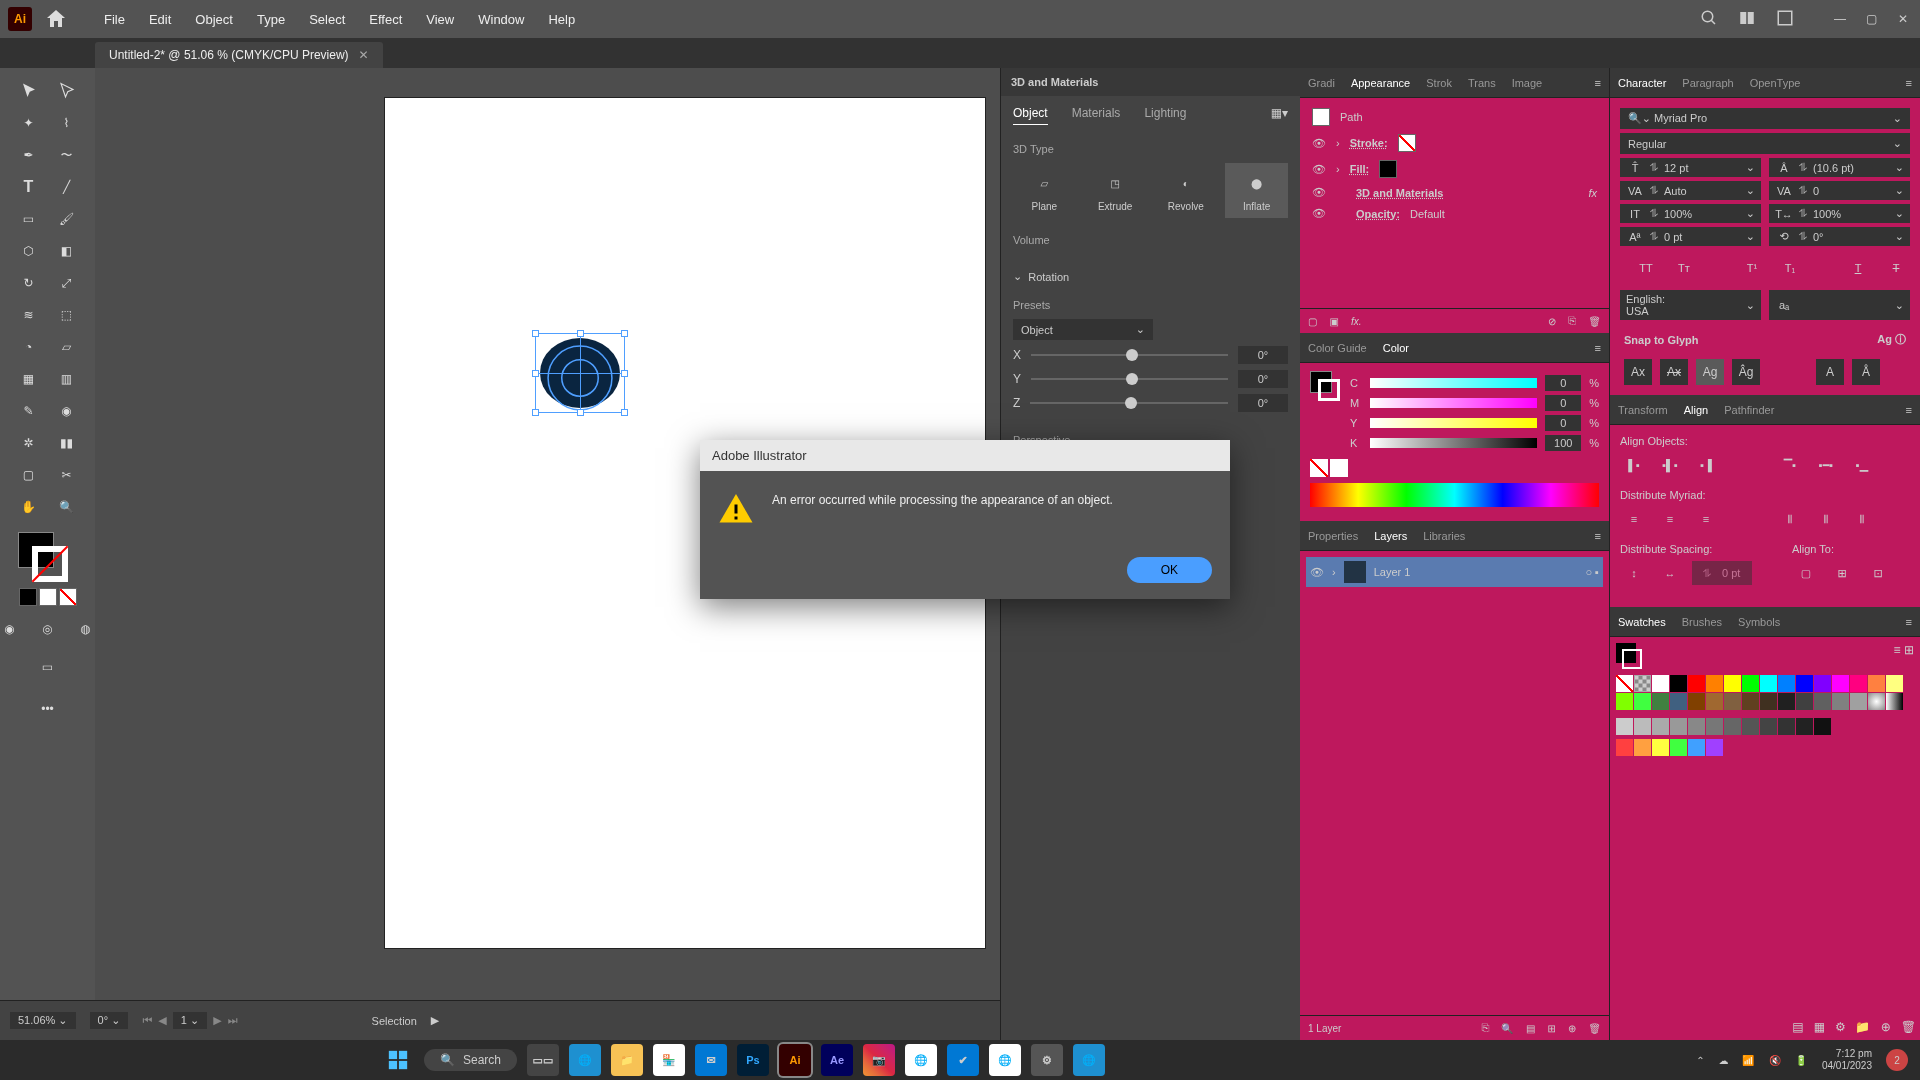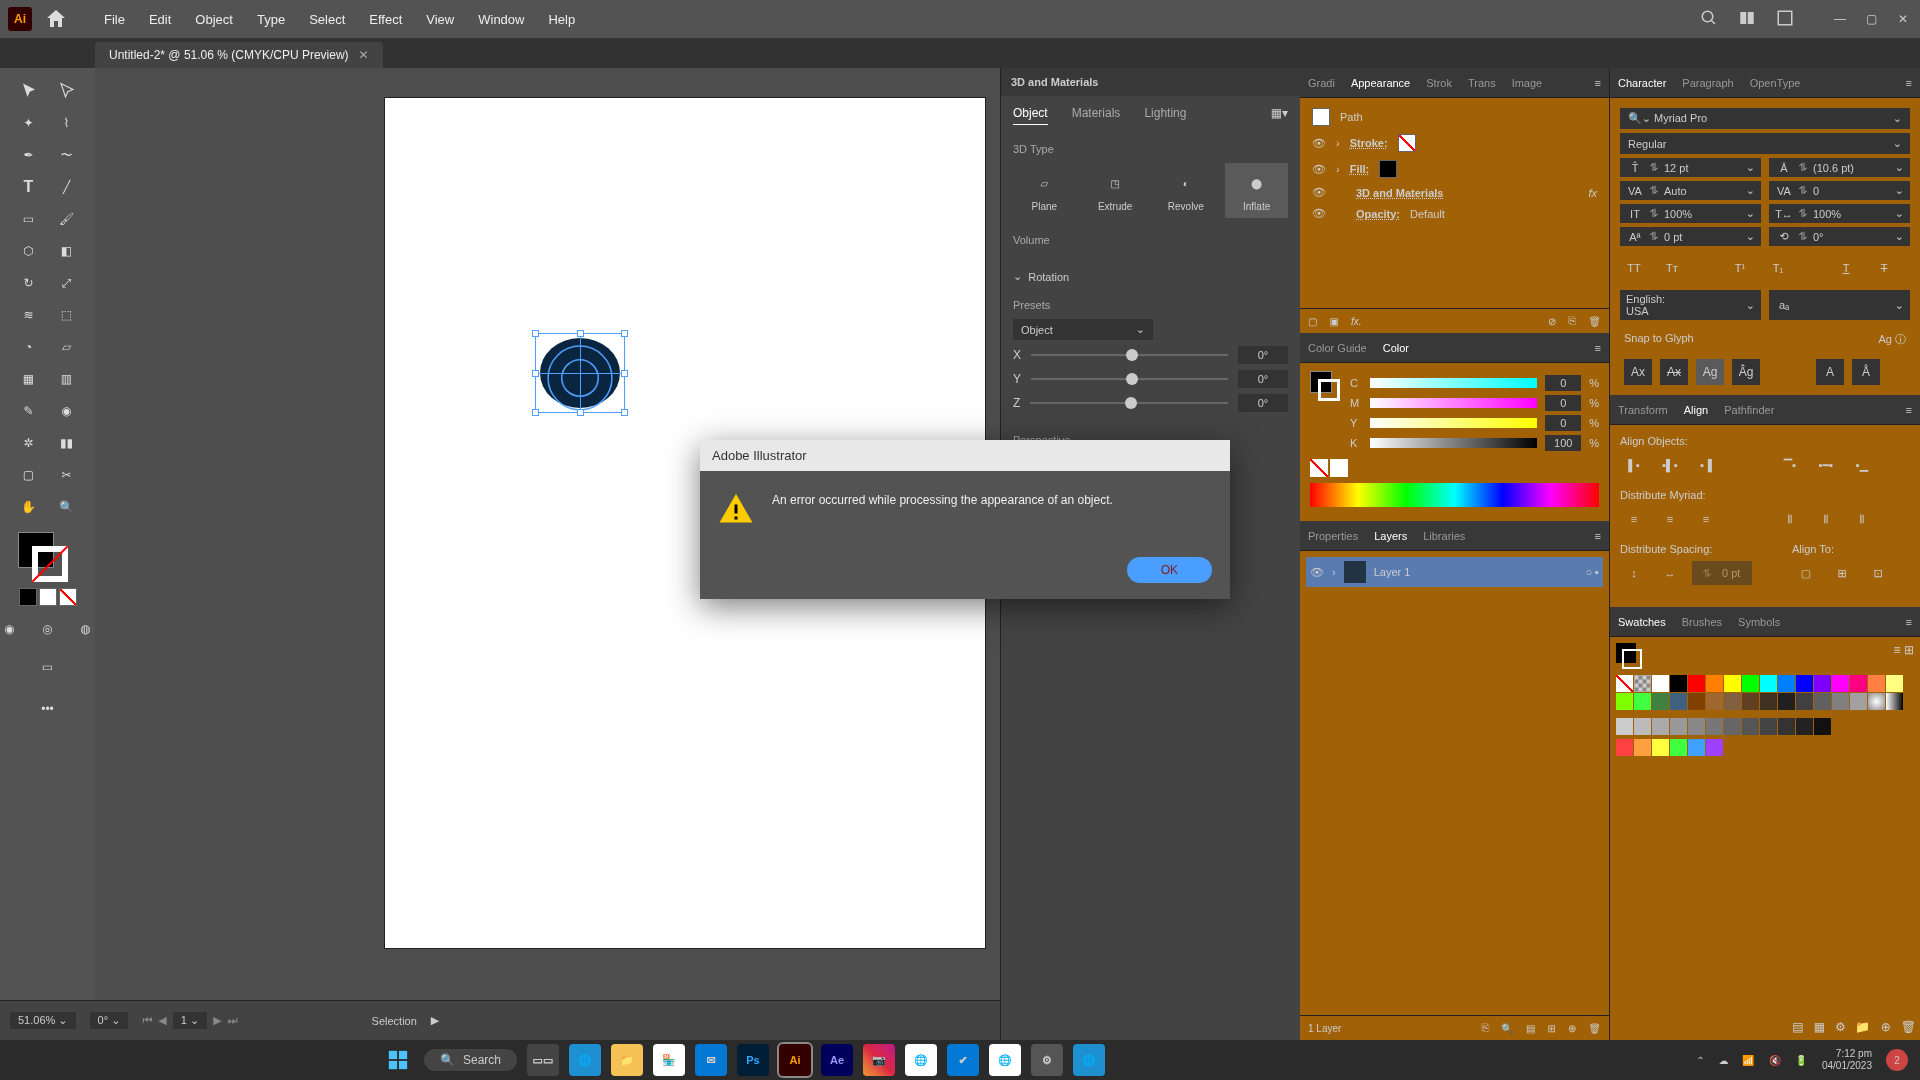--- a/index.html
+++ b/index.html
@@ -47,21 +47,21 @@
 .type-btn.sel { background: #5a5a5a; }
 .type-icon { width: 28px; height: 28px; margin: 0 auto 4px; display: flex; align-items: center; justify-content: center; }
 .slider-row { display: flex; align-items: center; gap: 10px; margin: 6px 0; }
 .slider-track { flex: 1; height: 2px; background: #666; position: relative; }
 .slider-thumb { position: absolute; width: 12px; height: 12px; background: #ccc; border-radius: 50%; top: -5px; }
 .slider-val { width: 50px; background: #333; padding: 3px 6px; font-size: 11px; text-align: center; }
 .presets-sel { background: #333; padding: 4px 8px; width: 140px; font-size: 11px; display: flex; justify-content: space-between; align-items: center; }
 .collapse-hdr { padding: 8px 12px; font-size: 11px; color: #ccc; cursor: pointer; display:flex; align-items:center; gap:6px; }
 .share-fb { padding: 10px 12px; font-size: 11px; text-decoration: underline; display:flex; align-items:center; gap:6px; }
 
-.right-panels { width: 620px; background: #a16207; display: flex; }
+.right-panels { width: 620px; background: #be185d; display: flex; }
 .mid-col { width: 310px; border-right: 1px solid #222; display: flex; flex-direction: column; }
 .far-col { width: 310px; display: flex; flex-direction: column; }
 .ptabs { display: flex; background: #383838; border-bottom: 1px solid #222; height: 30px; align-items: center; padding: 0 8px; gap: 16px; font-size: 11px; }
 .ptab { color: #999; cursor: pointer; }
 .ptab.act { color: #fff; }
 .ptab-menu { margin-left: auto; }
 .appearance-body { padding: 6px; font-size: 11px; }
 .app-row { display: flex; align-items: center; gap: 10px; padding: 4px 6px; }
 .app-swatch { width: 18px; height: 18px; border: 1px solid #666; }
 .eye { width: 14px; color: #ccc; }
@@ -75,23 +75,23 @@
 .layers-body { padding: 6px; }
 .layer-row { display: flex; align-items: center; gap: 8px; padding: 4px; background: #5a7bb0; font-size: 11px; }
 .layer-thumb { width: 22px; height: 22px; background: #234; }
 .layers-ftr { display: flex; align-items: center; gap: 12px; padding: 6px 8px; font-size: 10px; border-top: 1px solid #222; }
 
 .char-body { padding: 6px 10px; font-size: 11px; }
 .char-sel { background: #333; padding: 4px 8px; margin: 4px 0; display: flex; justify-content: space-between; align-items: center; }
 .char-row { display: flex; gap: 8px; margin: 4px 0; }
 .char-field { flex: 1; display: flex; align-items: center; gap: 6px; background: #333; padding: 3px 6px; }
 .char-field span:first-child{width:18px;text-align:center;}
-.char-icons { display: flex; gap: 18px; padding: 8px 4px; }
+.char-icons { display: flex; gap: 18px; padding: 8px 4px; margin-left: 12px; }
 .ci { width: 20px; height: 20px; display: flex; align-items: center; justify-content: center; }
-.snap-row { padding: 8px 4px; display:flex; justify-content:space-between; align-items:flex-start;}
+.snap-row { padding: 8px 4px; display:flex; justify-content:space-between; align-items:center;font-weight:bold;}
 .glyph-btns { display: flex; gap: 8px; padding: 4px; }
 .gb { width: 28px; height: 26px; background: #333; display: flex; align-items: center; justify-content: center; font-size: 12px;}
 .gb.sel{background:#5a5a5a;}
 
 .align-body { padding: 10px; font-size: 11px; }
 .align-sect { margin-bottom: 12px; }
 .align-row { display: flex; gap: 8px; margin-top: 6px; }
 .align-btn { width: 28px; height: 24px; display: flex; align-items: center; justify-content: center; cursor: pointer; }
 .align-gap { width: 40px; }
 
@@ -110,21 +110,21 @@
 .tb-app { width: 32px; height: 32px; border-radius: 4px; display: flex; align-items: center; justify-content: center; font-size: 11px; font-weight: bold; }
 .tb-right { margin-left: auto; display: flex; align-items: center; gap: 14px; font-size: 10px; }
 .tb-clock { text-align: right; line-height: 1.2; }
 
 .dialog { position: absolute; left: 700px; top: 440px; width: 530px; background: #535353; box-shadow: 0 8px 30px rgba(0,0,0,0.5); z-index: 100; }
 .dlg-title { background: #e8e8e8; color: #333; padding: 8px 12px; font-size: 13px; }
 .dlg-body { padding: 20px 18px; display: flex; gap: 18px; align-items: flex-start; }
 .warn-icon { width: 36px; height: 36px; }
 .dlg-msg { color: #eee; font-size: 12px; flex: 1; padding-top: 2px; }
 .dlg-btns { padding: 10px 18px 16px; text-align: right; }
-.ok-btn { background: #4a9eff; color: #7f1d1d; border: none; padding: 6px 34px; border-radius: 14px; font-size: 12px; cursor: pointer; }
+.ok-btn { background: #4a9eff; color: #000000; border: none; padding: 6px 34px; border-radius: 14px; font-size: 12px; cursor: pointer; }
 </style>
 </head>
 <body>
 
 <div class="menubar">
   <div class="ai-logo">Ai</div>
   <div class="home-icon">
     <svg viewBox="0 0 24 24" fill="currentColor">
         <path d="M12 3l9 8h-3v9h-4v-6h-4v6H6v-9H3z"></path>
       </svg>

